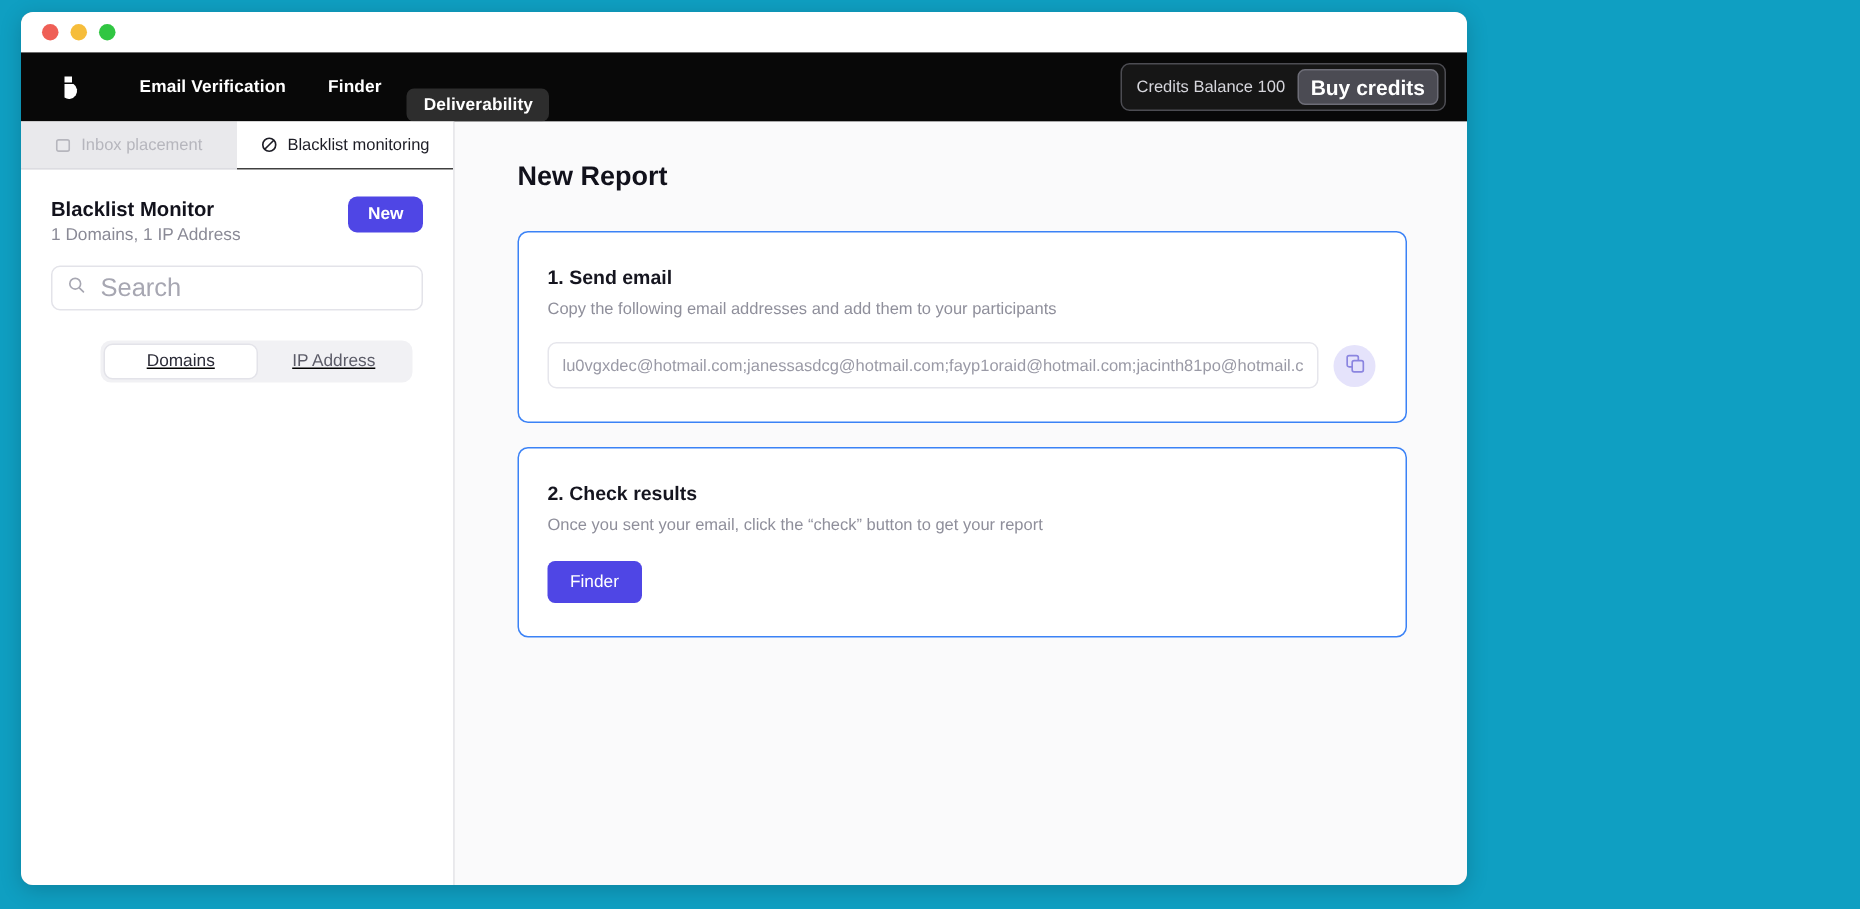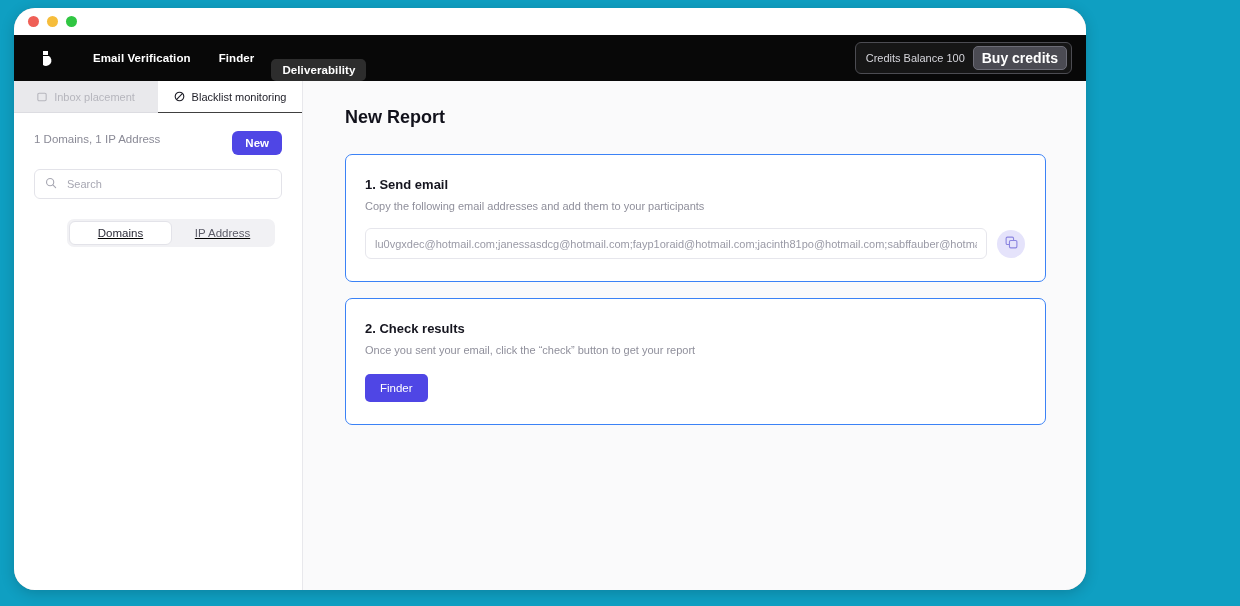--- a/index.html
+++ b/index.html
@@ -12,24 +12,24 @@
     background: #0f9fc2;
     font-family: "Liberation Sans", sans-serif;
     overflow: hidden;
   }
 
   
   .window {
     position: absolute;
     left: 14px;
     top: 8px;
-    width: 1072px;
+    width: 964px;
     height: 582px;
     background: #a3a3a3;
-    border-radius: 21px;
+    border-radius: 8px;
     overflow: hidden;
     box-shadow: 0 3px 14px rgba(0,0,0,0.18);
     display: flex;
     flex-direction: column;
   }
   .titlebar {
     height: 27px;
     background: #ffffff;
     flex: 0 0 27px;
     display: flex;
@@ -145,21 +145,21 @@
     display: flex;
     align-items: center;
     padding: 0 10px;
     gap: 8px;
     background: #ffffff;
   }
   .search-input {
     flex: 1 1 auto;
     border: none;
     outline: none;
-    font-size: 11px;
+    font-size: 17px;
     color: #3b3b47;
     font-family: inherit;
     background: transparent;
   }
   .search-input::placeholder { color: #a7a7b2; }
 
   .seg-wrap {
     margin: 20px 27px 0 53px;
     background: #f1f1f4;
     border-radius: 7px;
@@ -299,20 +299,21 @@
               <circle cx="6" cy="6" r="4.7" fill="none" stroke="#1d1d26" stroke-width="1.2"></circle>
               <line x1="2.7" y1="9.3" x2="9.3" y2="2.7" stroke="#1d1d26" stroke-width="1.2"></line>
             </svg>
           </span>
           <span>Blacklist monitoring</span>
         </div>
       </div>
 
       <div class="side-head">
         <div class="side-head-text">
+          <div class="side-title">Blacklist Monitor</div>
           <div class="side-sub">1 Domains, 1 IP Address</div>
         </div>
         <button class="new-btn">New</button>
       </div>
 
       <div class="search-wrap">
         <span>
           <svg width="12" height="12" viewBox="0 0 14 14" aria-hidden="true">
             <circle cx="6" cy="6" r="4.2" fill="none" stroke="#a7a7b2" stroke-width="1.3"></circle>
             <line x1="9.2" y1="9.2" x2="12.4" y2="12.4" stroke="#a7a7b2" stroke-width="1.3" stroke-linecap="round"></line>

